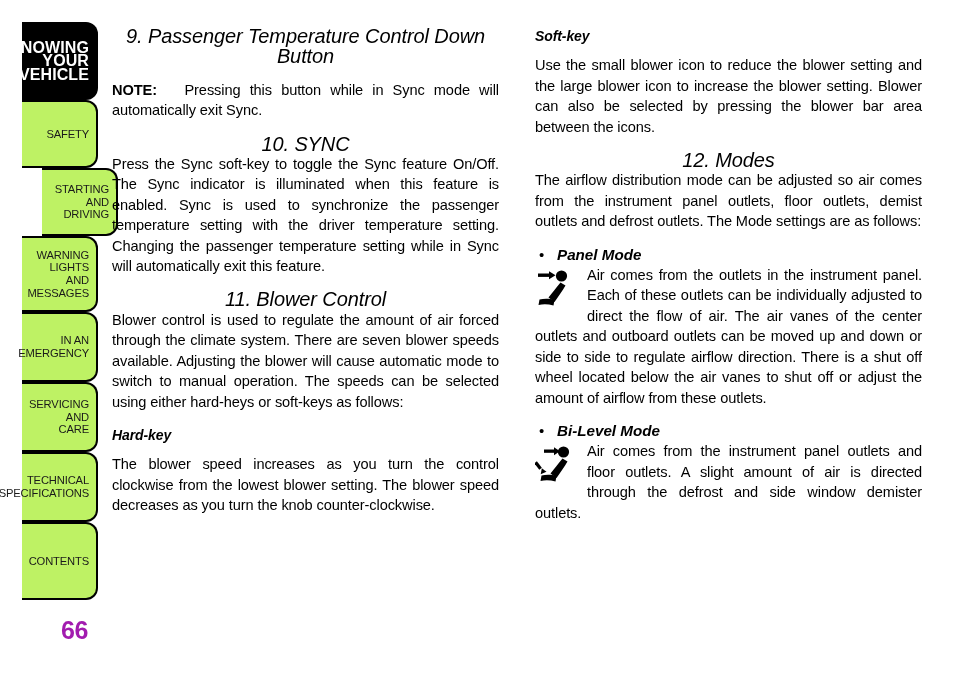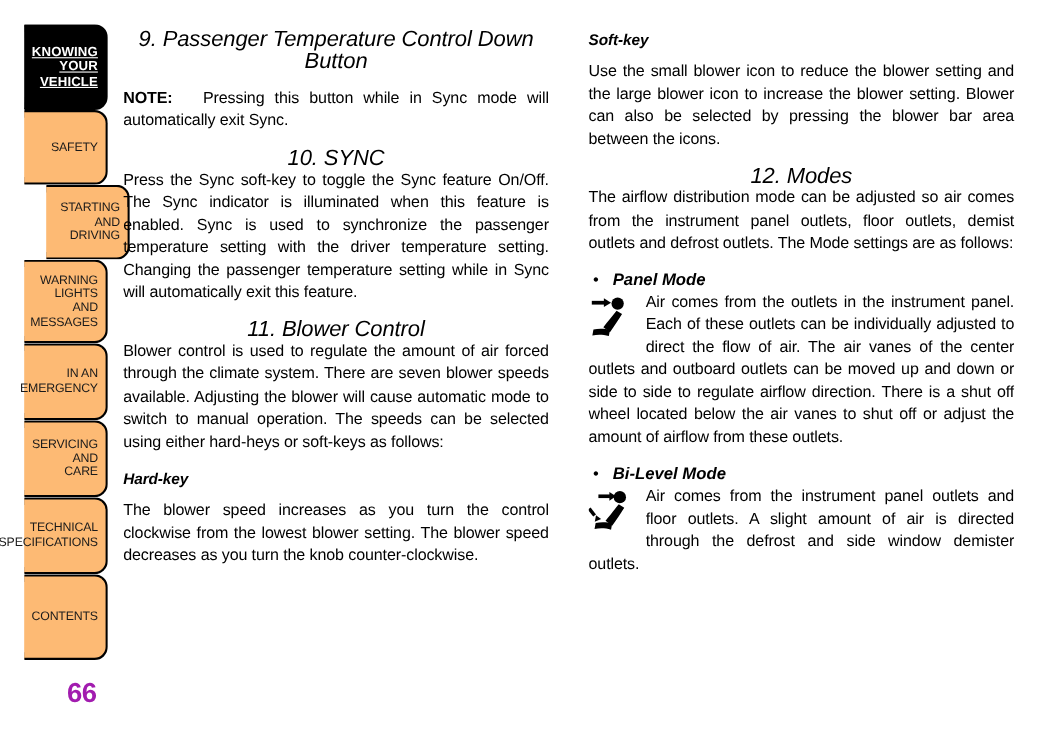--- a/index.html
+++ b/index.html
@@ -25,21 +25,21 @@
     height: 578px;
   }
   .tab {
     position: absolute;
     left: 0;
     width: 76px;
     box-sizing: border-box;
     border: 2.5px solid #000000;
     border-left: none;
     border-radius: 0 12px 12px 0;
-    background: #fdba74;
+    background: #bef264;
     display: flex;
     flex-direction: column;
     justify-content: center;
     align-items: flex-end;
     padding-right: 7px;
   }
   .tab.current {
     background: #000000;
     border-color: #000000;
   }
@@ -48,24 +48,23 @@
     font-size: 11.2px;
     line-height: 12.6px;
     letter-spacing: -0.15px;
     color: #1a1a1a;
     white-space: pre-line;
     font-weight: 400;
   }
   .tab.current .tab-label {
     color: #ffffff;
     font-weight: bold;
-    font-size: 12px;
+    font-size: 16px;
     line-height: 13.4px;
     letter-spacing: 0.1px;
-    text-decoration: underline;
   }
 
   
   #page-number {
     position: absolute;
     left: 61px;
     top: 616px;
     font-size: 25px;
     font-weight: bold;
     color: #a21caf;

